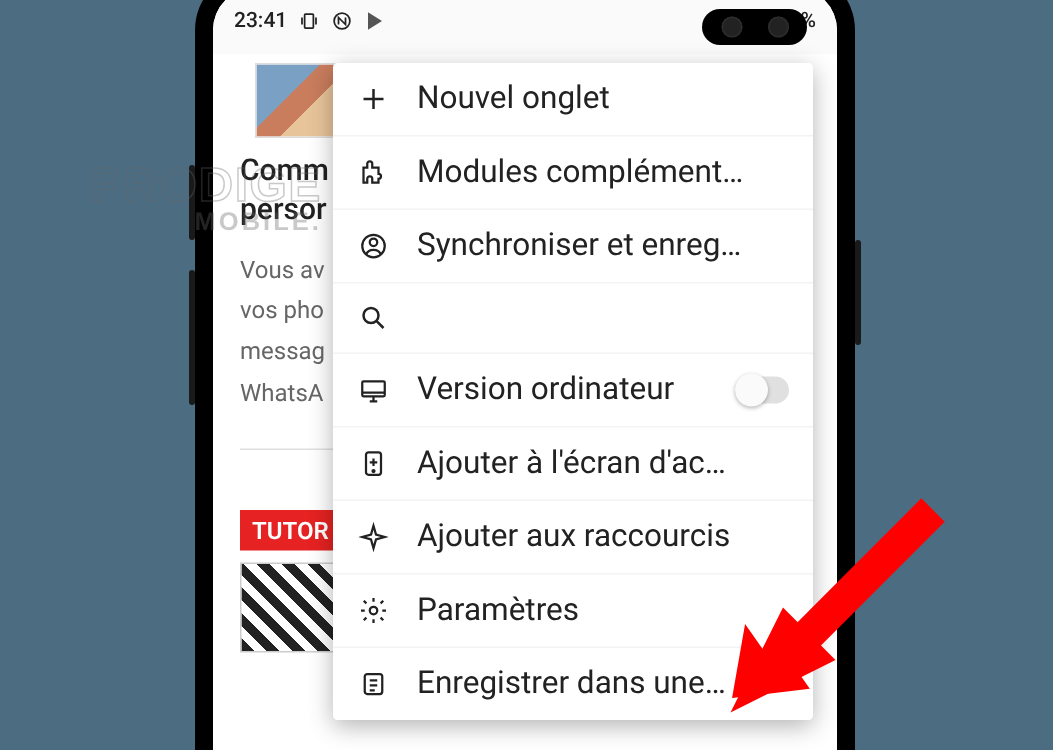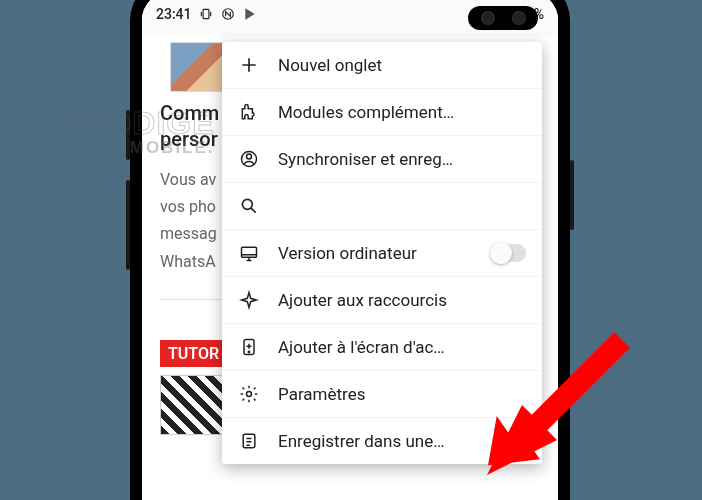--- a/index.html
+++ b/index.html
@@ -117,21 +117,21 @@
       background: #fff;
       box-shadow: 0 4px 16px rgba(0,0,0,0.3);
       border-radius: 3px;
       overflow: hidden;
     }
     .menu-item {
       display: flex;
       align-items: center;
       gap: 18px;
       padding: 12px 16px;
-      font-size: 17px;
+      font-size: 21px;
       color: #222;
       cursor: pointer;
       border-bottom: 1px solid #f3f3f3;
       white-space: nowrap;
       overflow: hidden;
     }
     .menu-item:last-child { border-bottom: none; }
     .menu-item .micon {
       width: 22px; height: 22px;
       display: flex; align-items: center; justify-content: center;
@@ -296,34 +296,34 @@
               <rect x="3" y="5" width="18" height="12" rx="1"></rect>
               <path d="M3 14h18M9 21h6M12 17v4"></path>
             </svg>
         </span>
         <span class="mlabel">Version ordinateur</span>
         <div class="toggle"></div>
       </div>
       <div class="menu-item">
         <span class="micon">
           <svg width="20" height="20" viewBox="0 0 24 24" fill="none" stroke="#222" stroke-width="1.8">
-              <path d="M12 3l2 7 7 2-7 2-2 7-2-7-7-2 7-2z"></path>
-            </svg>
-        </span>
-        <span class="mlabel">Ajouter aux raccourcis</span>
-      </div>
-      <div class="menu-item">
-        <span class="micon">
-          <svg width="20" height="20" viewBox="0 0 24 24" fill="none" stroke="#222" stroke-width="1.8">
               <rect x="6" y="3" width="12" height="18" rx="2"></rect>
               <path d="M12 8v6M9 11h6"></path>
               <circle cx="12" cy="18" r="0.8" fill="#222"></circle>
             </svg>
         </span>
         <span class="mlabel">Ajouter à l'écran d'ac…</span>
+      </div>
+      <div class="menu-item">
+        <span class="micon">
+          <svg width="20" height="20" viewBox="0 0 24 24" fill="none" stroke="#222" stroke-width="1.8">
+              <path d="M12 3l2 7 7 2-7 2-2 7-2-7-7-2 7-2z"></path>
+            </svg>
+        </span>
+        <span class="mlabel">Ajouter aux raccourcis</span>
       </div>
       <div class="menu-item">
         <span class="micon">
           <svg width="20" height="20" viewBox="0 0 24 24" fill="none" stroke="#222" stroke-width="1.8">
               <circle cx="12" cy="12" r="3"></circle>
               <path d="M12 2v3M12 19v3M4.2 4.2l2.1 2.1M17.7 17.7l2.1 2.1M2 12h3M19 12h3M4.2 19.8l2.1-2.1M17.7 6.3l2.1-2.1"></path>
             </svg>
         </span>
         <span class="mlabel">Paramètres</span>
       </div>

